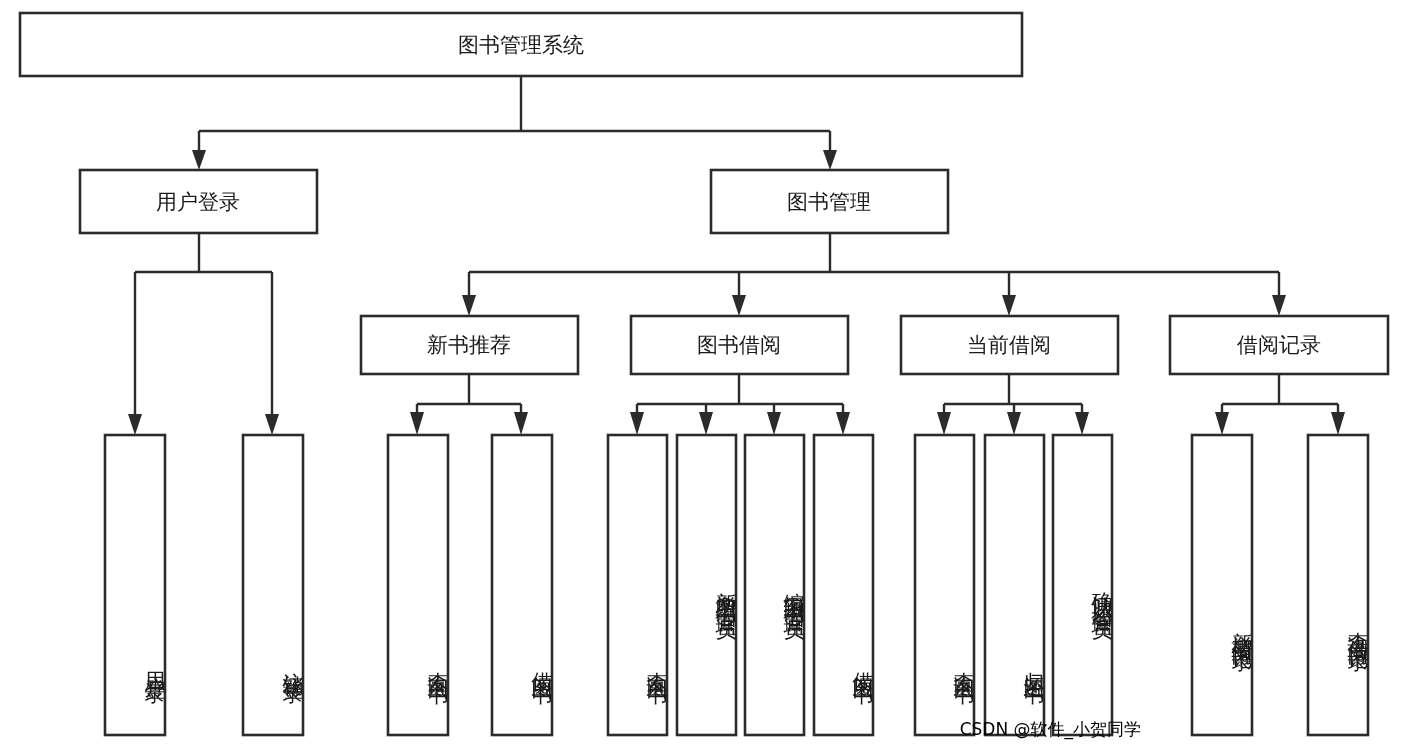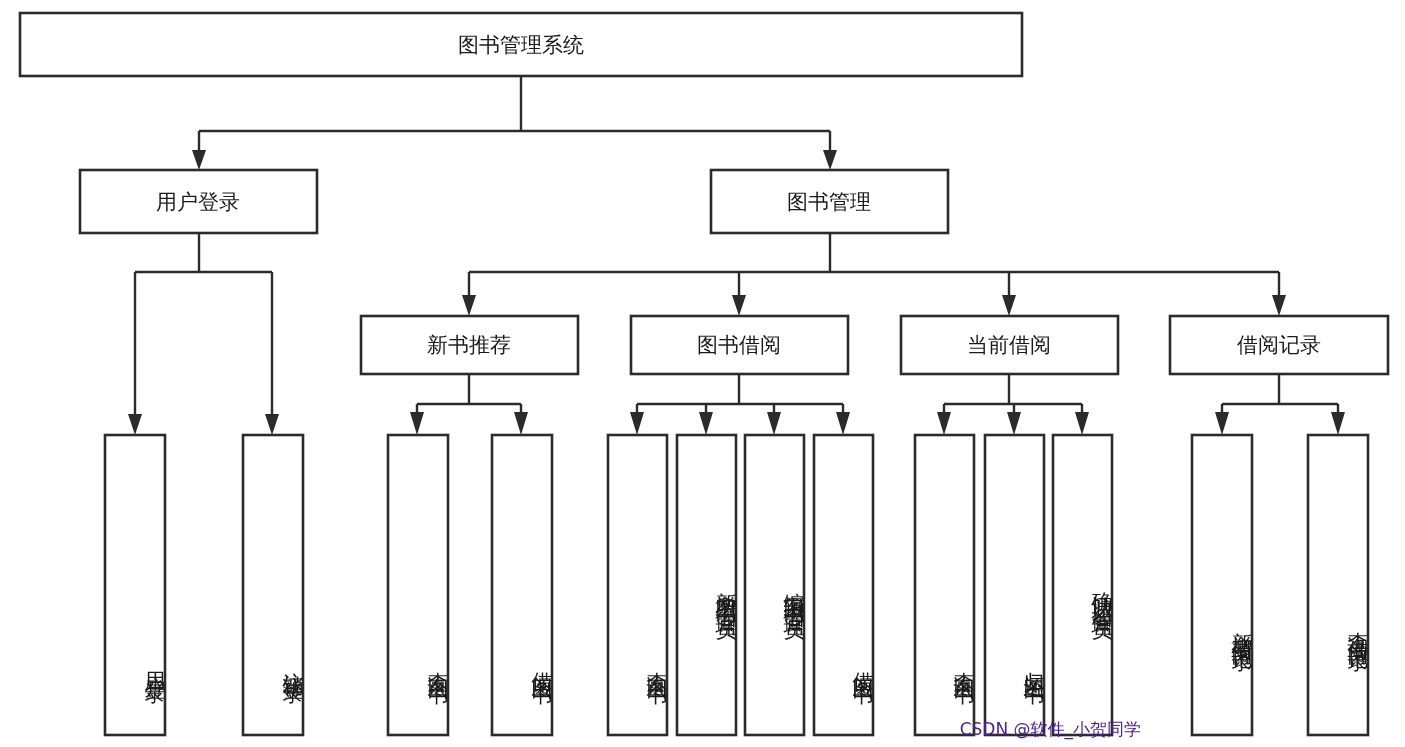--- a/index.html
+++ b/index.html
@@ -60,21 +60,21 @@
     color: #1a1a1a;
     white-space: nowrap;
     pointer-events: none;
   }
   .watermark {
     position: absolute;
     right: 10px;
     bottom: 6px;
     font-family: "DejaVu Sans", "Liberation Sans", sans-serif;
     font-size: 17px;
-    color: #4c1d95;
+    color: #000000;
     white-space: nowrap;
   }
 </style>
 </head>
 <body>
 
 <div id="diagram-root">
 
   <svg id="tree-svg" viewBox="0 0 1405 747">
 

